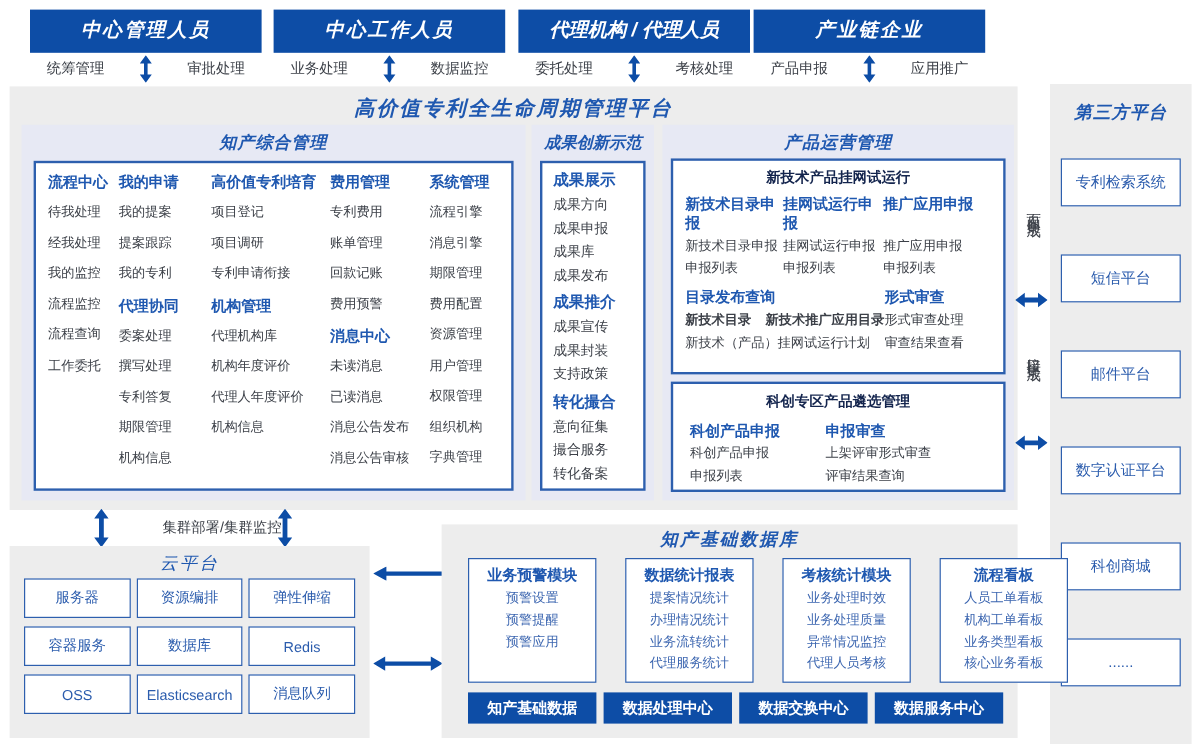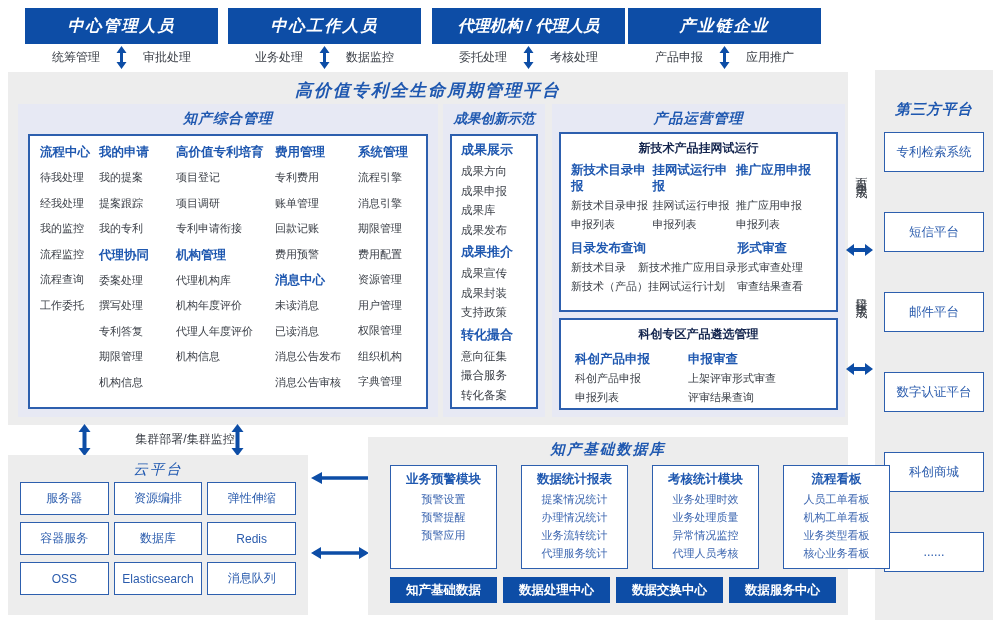--- a/index.html
+++ b/index.html
@@ -15,21 +15,21 @@
   html,body{width:1000px;height:622px;background:#fff;
     font-family:"Liberation Sans","DejaVu Sans",sans-serif;}
   body{position:relative;overflow:hidden;}
   svg{display:block;}
   .arrow-fill{fill:var(--deep);}
 
   
   .role{position:absolute;top:8px;width:193px;}
   .role-banner{height:36px;background:var(--deep);color:#fff;text-align:center;
     font-style:italic;font-weight:bold;font-size:16px;line-height:36px;letter-spacing:2px;}
-  .role-labels{height:27px;display:flex;align-items:center;justify-content:center;gap:16px;
+  .role-labels{height:27px;display:flex;align-items:center;justify-content:center;gap:29px;
     font-size:12px;color:var(--gray);text-align:right;}
 
   
   .main-panel{position:absolute;left:8px;top:72px;width:840px;height:353px;background:var(--panel);}
   .main-title{position:absolute;left:0;right:0;top:7px;text-align:center;color:var(--hdr);
     font-style:italic;font-weight:bold;font-size:17px;letter-spacing:2px;}
   .sub-panel{position:absolute;background:var(--lav);}
   .sub-title{position:absolute;left:0;right:0;top:6px;text-align:center;color:var(--hdr);
     font-style:italic;font-weight:bold;font-size:14px;letter-spacing:1px;}
   .white-box{position:absolute;background:#fff;border:2px solid var(--border);}
@@ -50,26 +50,26 @@
   
   .po{left:544px;top:32px;width:293px;height:313px;}
   .po-box-title{text-align:center;color:#13244d;font-weight:bold;font-size:12px;padding-top:6px;}
   .po-a{left:7px;top:28px;width:279px;height:180px;}
   .po-b{left:7px;top:214px;width:279px;height:92px;}
   .po-cols{display:flex;justify-content:space-between;padding:5px 10px 0 10px;}
   .po-col-title{color:var(--hdr);font-weight:bold;font-size:12.5px;line-height:16px;height:34px;}
   .po-item{color:var(--gray);font-size:11px;line-height:19px;white-space:nowrap;}
   .po-lower{display:flex;justify-content:space-between;padding:4px 10px 0 10px;}
   .po-sec-title{color:var(--hdr);font-weight:bold;font-size:12.5px;line-height:20px;white-space:nowrap;}
-  .po-row{display:flex;gap:12px;}
+  .po-row{display:flex;gap:12px;font-weight:bold;}
   .po-b-cols{display:flex;gap:38px;padding:6px 0 0 14px;}
 
   
   .sidebar{position:absolute;left:875px;top:70px;width:118px;height:550px;background:var(--panel);}
-  .sidebar-title{padding-top:30px;text-align:center;color:var(--hdr);font-style:italic;
+  .sidebar-title{padding-top:14px;text-align:center;color:var(--hdr);font-style:italic;
     font-weight:bold;font-size:14.5px;letter-spacing:1px;}
   .tp-list{position:absolute;left:9px;top:62px;width:100px;}
   .tp-box{height:40px;margin-bottom:40px;background:#fff;border:1.5px solid var(--border);
     color:#2b5cad;font-size:12.5px;display:flex;align-items:center;justify-content:center;white-space:nowrap;}
 
   
   .integr{position:absolute;width:26px;text-align:center;color:var(--gray);font-size:12px;}
   .v-text{writing-mode:vertical-rl;letter-spacing:3px;margin:0 auto;}
 
   

